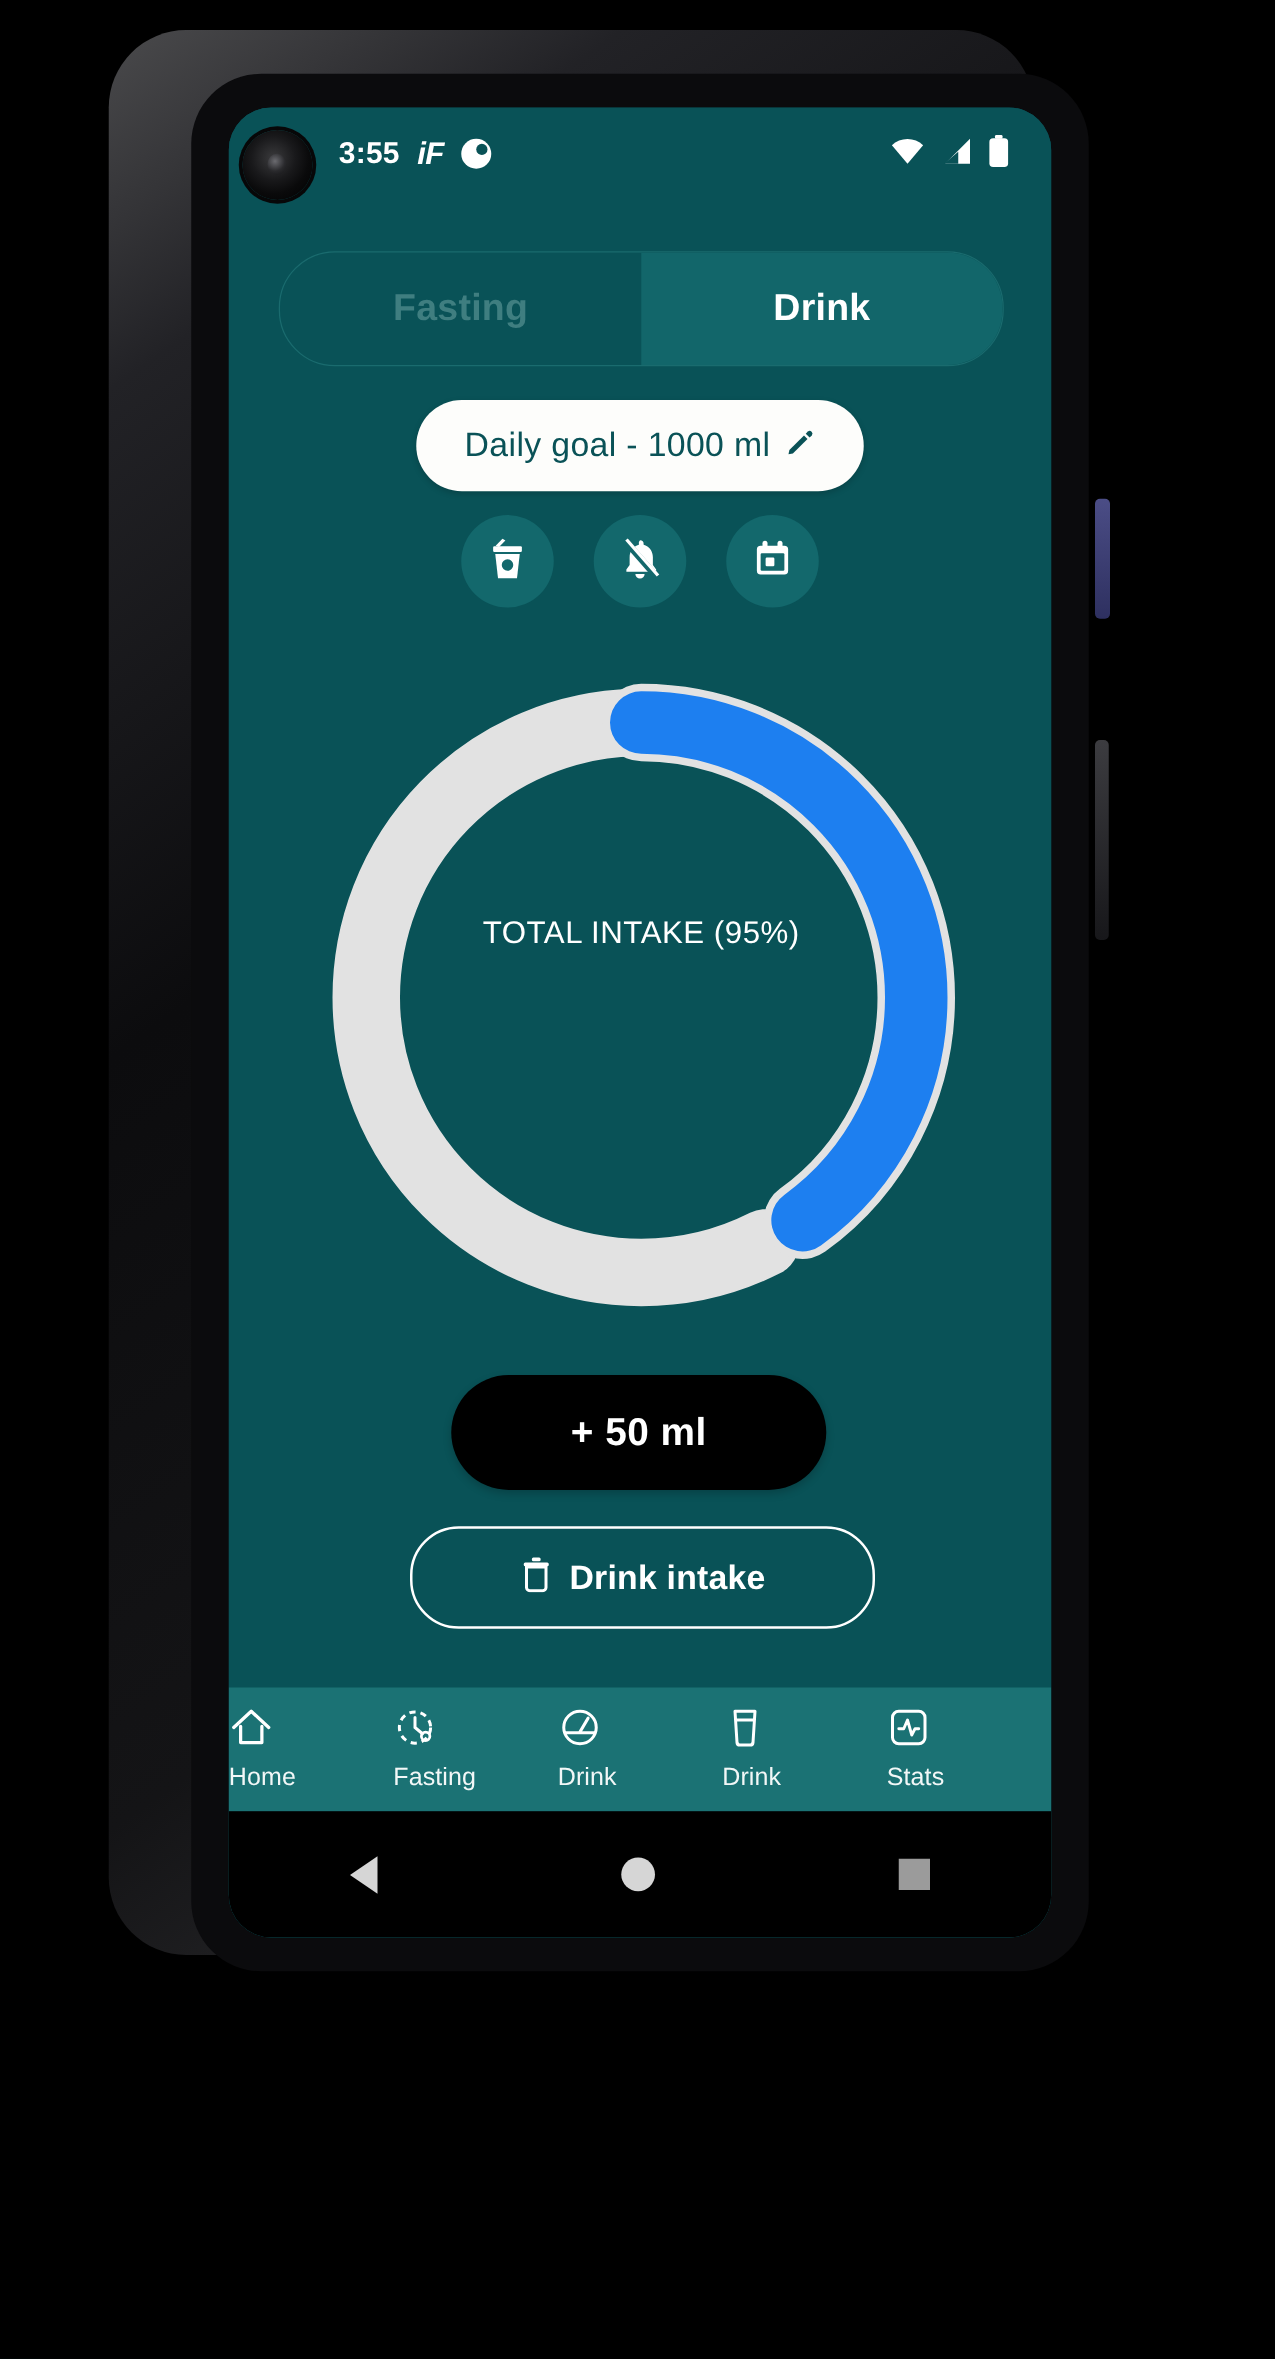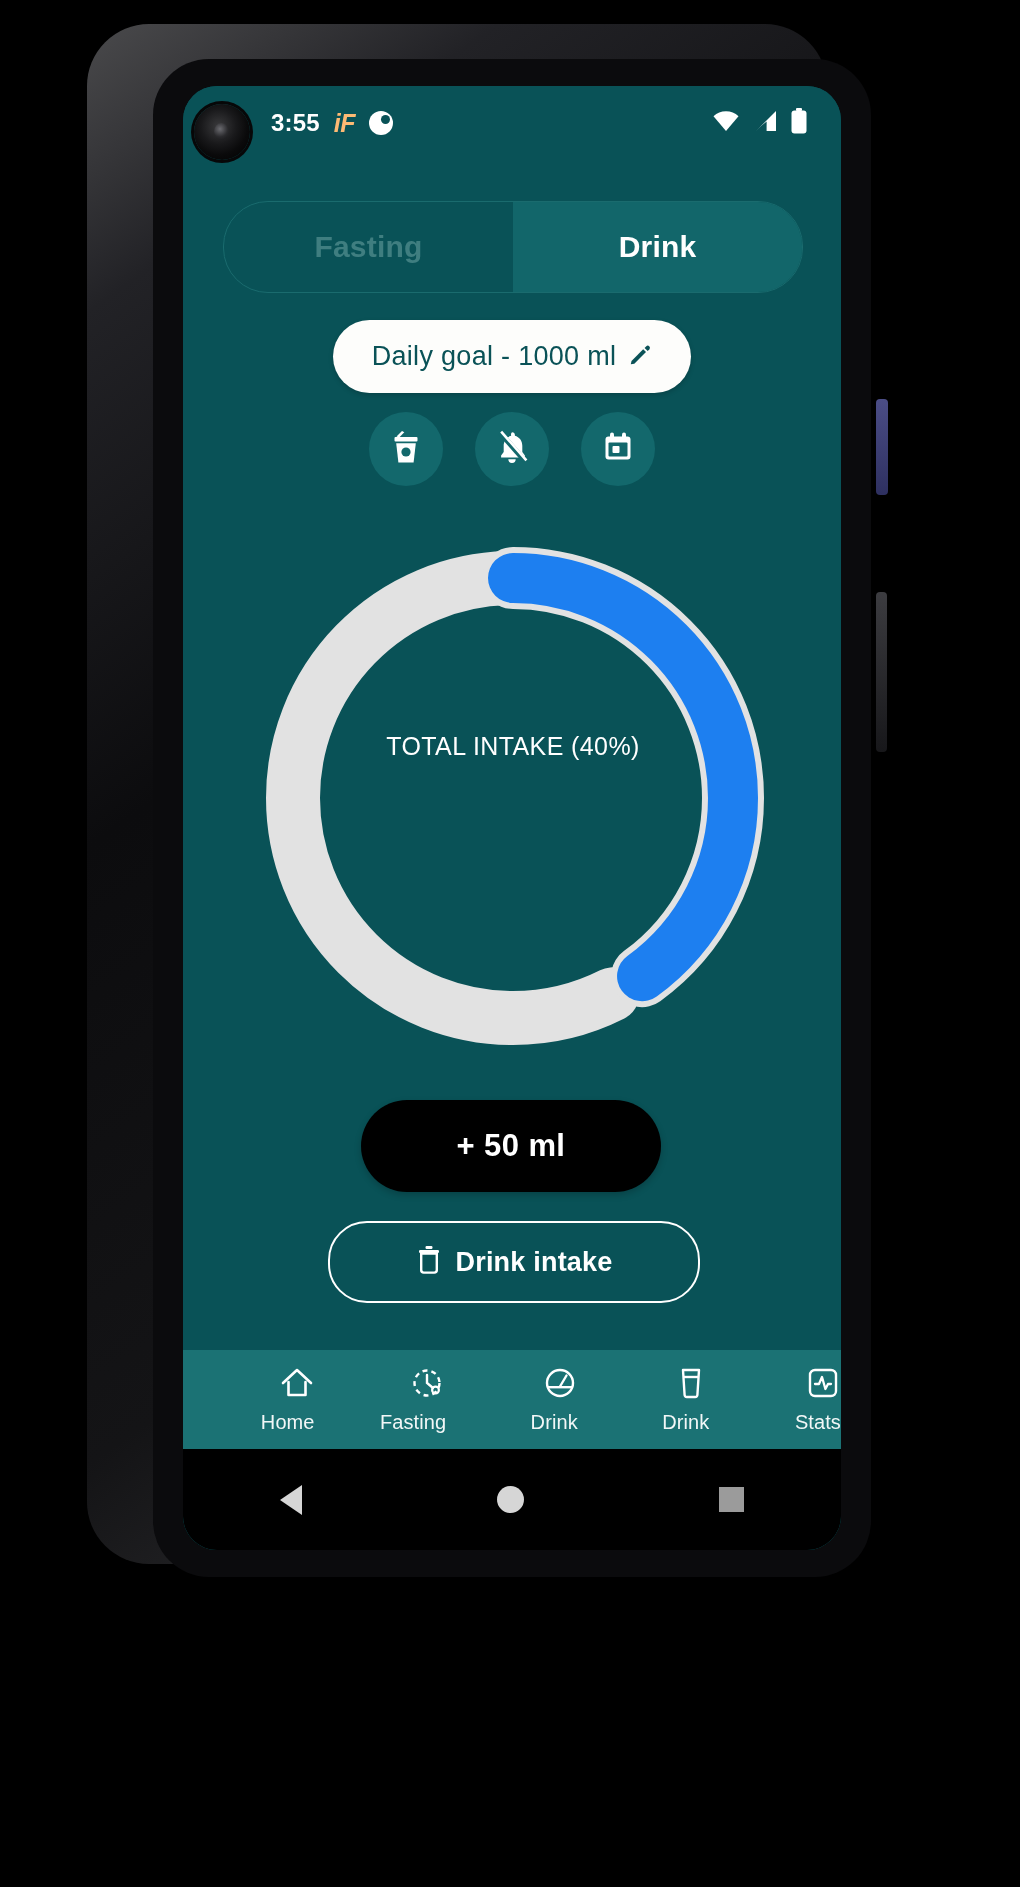--- a/index.html
+++ b/index.html
@@ -42,21 +42,21 @@
   
   .app{position:absolute;inset:0;background:#095257;}
 
   
   .statusbar{
     position:absolute;left:0;top:0;width:658px;height:74px;
     display:flex;align-items:center;
   }
   .sb-left{display:flex;align-items:center;gap:14px;margin-left:88px;}
   .sb-time{color:#fff;font-size:24px;font-weight:bold;letter-spacing:.2px;}
-  .sb-if{color:#fdba74;font-size:25px;font-weight:bold;font-style:italic;letter-spacing:-.5px;}
+  .sb-if{color:#ffffff;font-size:25px;font-weight:bold;font-style:italic;letter-spacing:-.5px;}
   .sb-badge{
     width:24px;height:24px;border-radius:50%;background:#fff;position:relative;display:inline-block;
   }
   .sb-badge::after{
     content:"";position:absolute;left:12px;top:4px;width:9px;height:9px;border-radius:50%;background:#095257;
   }
   .sb-right{margin-left:auto;margin-right:34px;display:flex;align-items:center;gap:13px;}
 
   
   .segmented{
@@ -118,21 +118,21 @@
     display:flex;align-items:center;justify-content:center;gap:14px;
     color:#fff;font-size:27px;font-weight:bold;letter-spacing:.2px;
   }
 
   
   .bottomnav{
     position:absolute;left:0;bottom:101px;width:658px;height:99px;background:#1b7274;
     display:flex;align-items:center;
   }
   .nav-item{
-    flex:1;display:flex;flex-direction:column;align-items:flex-end;justify-content:center;gap:7px;
+    flex:1;display:flex;flex-direction:column;align-items:flex-start;justify-content:center;gap:7px;
   }
   .nav-label{color:#f2f7f7;font-size:20px;letter-spacing:.1px;}
 
   
   .sysbar{
     position:absolute;left:0;bottom:0;width:658px;height:101px;background:#000;
     display:flex;align-items:center;justify-content:space-around;
   }
   .sys-back{
     width:0;height:0;border-top:15px solid transparent;border-bottom:15px solid transparent;
@@ -236,21 +236,21 @@
         </div>
 
         <div class="ring-wrap">
           <svg width="560" height="560" viewBox="0 0 560 560">
 
             <circle cx="280" cy="280" r="220" fill="none" stroke="#e2e2e2" stroke-width="54" stroke-linecap="round" stroke-dasharray="788 594" stroke-dashoffset="-588" transform="rotate(-90 280 280)"></circle>
 
             <circle cx="280" cy="280" r="220" fill="none" stroke="#e2e2e2" stroke-width="62" stroke-linecap="round" stroke-dasharray="553 829" stroke-dashoffset="0" transform="rotate(-90 280 280)"></circle>
             <circle cx="280" cy="280" r="220" fill="none" stroke="#1d7ff0" stroke-width="50" stroke-linecap="round" stroke-dasharray="553 829" stroke-dashoffset="0" transform="rotate(-90 280 280)"></circle>
           </svg>
-          <div class="ring-label">TOTAL INTAKE (40%)</div>
+          <div class="ring-label">TOTAL INTAKE (95%)</div>
         </div>
 
         <div class="add-btn">+ 50 ml</div>
 
         <div class="del-btn">
           <span>
             <svg width="26" height="30" viewBox="0 0 26 30">
               <rect x="3.0" y="6.0" width="20" height="3" rx="1.2" fill="#fff"></rect>
               <rect x="9.5" y="2.0" width="7" height="3" rx="1.2" fill="#fff"></rect>
               <path d="M5.2 9.5 h15.6 v16.5 a2.6 2.6 0 0 1 -2.6 2.6 H7.8 a2.6 2.6 0 0 1 -2.6 -2.6 Z" fill="none" stroke="#fff" stroke-width="2.4"></path>

